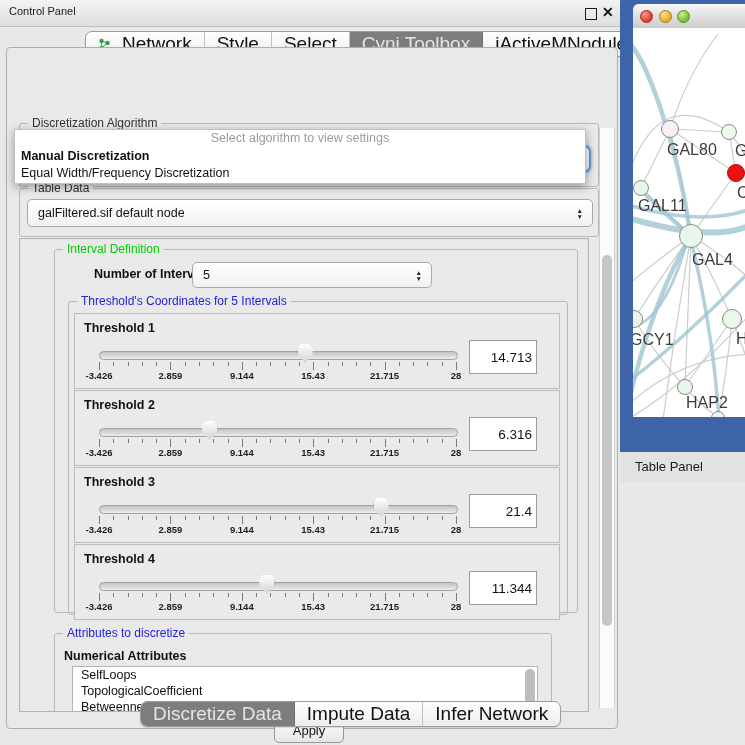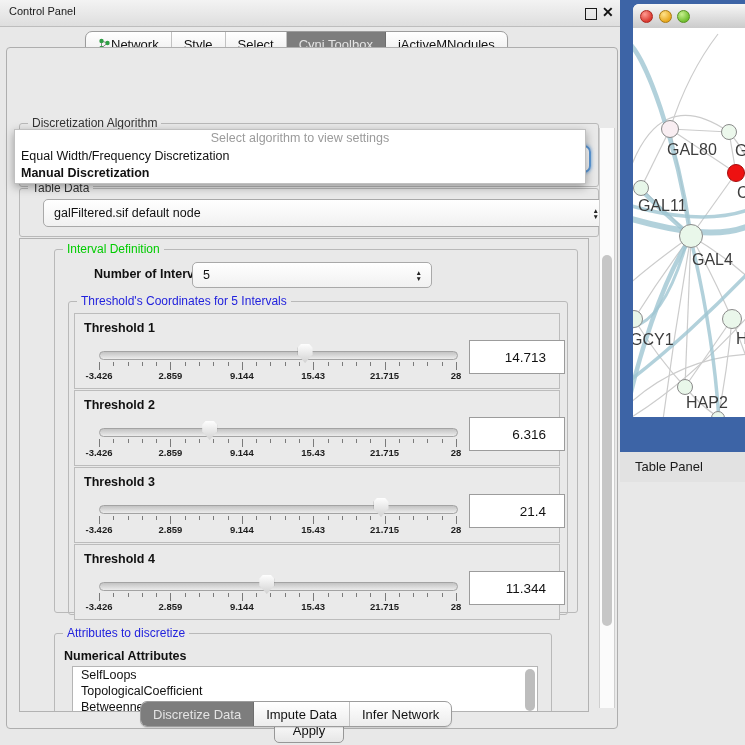--- a/index.html
+++ b/index.html
@@ -7,59 +7,59 @@
        font-family:"Liberation Sans",sans-serif;background:#e8e8e8;-webkit-font-smoothing:antialiased}
   
   #leftpanel{position:absolute;left:0;top:0;width:620px;height:745px;background:#e8e8e8;border-right:1px solid #c6c6c6}
   #titlebar{position:absolute;left:0;top:0;width:620px;height:26px;
             background:linear-gradient(#f3f3f3,#dedede);border-bottom:1px solid #bdbdbd}
   #titletext{position:absolute;left:9px;top:5px;font-size:11px;color:#1a1a1a}
   #floaticon{position:absolute;left:585px;top:8px;width:10px;height:10px;border:1.5px solid #1a1a1a;background:transparent}
   #closeicon{position:absolute;left:602px;top:4px;font-size:14px;font-weight:bold;color:#111}
   .seg{position:absolute;display:flex;height:24px;border:1px solid #9c9c9c;border-radius:7px;
        background:linear-gradient(#ffffff,#ececec);overflow:hidden;box-shadow:0 1px 1px rgba(0,0,0,.12)}
-  .seg .tab{display:flex;align-items:center;gap:0;padding:0 12px;font-size:13px;color:#111;border-right:1px solid #c2c2c2;white-space:nowrap}
+  .seg .tab{display:flex;align-items:center;gap:11px;padding:0 12px;font-size:19px;color:#111;border-right:1px solid #c2c2c2;white-space:nowrap}
   .seg .tab:last-child{border-right:none}
   .seg .tab.sel{background:var(--selected_tab_bg);color:#e4e4e4;border-right-color:#6e6e6e}
   #toptabs{left:85px;top:31px}
   #bottomtabs{left:140px;top:701px}
   #outerpanel{position:absolute;left:6px;top:47px;width:610px;height:680px;border:1px solid #aeaeae;border-radius:4px;background:#e9e9e9}
   .group{position:absolute;border:1px solid #b9b9b9;border-radius:3px}
   .glabel{position:absolute;top:-8px;left:8px;background:#e9e9e9;padding:0 4px;font-size:12px;color:#333;white-space:nowrap}
   .glabel.green{color:var(--group_title_green)}
   .glabel.blue{color:var(--group_title_blue)}
   .combo{position:absolute;background:linear-gradient(#ffffff,#f1f1f1);border:1px solid #a9a9a9;border-radius:5px;
          display:flex;align-items:center;font-size:12.5px;color:#111;padding:0 10px;box-sizing:border-box}
   .combo .arrows{position:absolute;right:9px;top:50%;transform:translateY(-50%);display:flex;flex-direction:column;
                  font-size:6.5px;line-height:5.5px;color:#222;letter-spacing:0}
   #algocombo{left:22px;top:97px;width:562px;height:28px;border:2px solid var(--focus_ring);box-shadow:0 0 3px 1px rgba(86,150,214,.55);border-radius:7px}
   #popup{position:absolute;left:7px;top:81px;width:570px;height:53px;background:#fff;border:1px solid #c0c0c0;
          box-shadow:0 3px 9px rgba(0,0,0,.35);z-index:30}
   #popup .row{height:17.5px;line-height:17.5px;font-size:12.5px;color:#111;padding-left:6px;white-space:nowrap}
   #popup .row.ph{color:#9b9b9b;text-align:center;padding-left:0}
   #popup .row.bold{font-weight:bold}
   #tdgroup{left:12px;top:140px;width:578px;height:47px}
-  #tdcombo{left:36px;top:151px;width:566px;height:28px}
+  #tdcombo{left:20px;top:151px;width:566px;height:28px}
   #scrollpane{position:absolute;left:12px;top:190px;width:568px;height:472px;border:1px solid #b2b2b2;background:#e9e9e9;overflow:hidden}
   #intervalgroup{left:34px;top:10px;width:522px;height:362px}
   #numlabel{position:absolute;left:74px;top:28px;font-size:12.5px;font-weight:bold;color:#111}
   #numcombo{left:172px;top:23px;width:240px;height:26px}
   #thrgroup{left:48px;top:62px;width:498px;height:312px}
   .thr{position:absolute;left:54px;width:484px;height:74px;border:1px solid #bcbcbc;background:#eaeaea}
   .thr .ttl{position:absolute;left:9px;top:7px;font-size:12.5px;font-weight:bold;color:#111}
   .track{position:absolute;left:24px;top:37px;width:357px;height:7px;border:1px solid #a3a3a3;border-radius:5px;
          background:linear-gradient(#c3c3c3,#ececec)}
   .thumb{position:absolute;top:30px;width:15px;height:19px;z-index:3;
          background:linear-gradient(#fefefe,#d2d2d2);
          clip-path:polygon(22% 0,78% 0,100% 20%,100% 55%,50% 100%,0 55%,0 20%);
          filter:drop-shadow(0 0 1px rgba(0,0,0,.6))}
   .tick{position:absolute;width:1px;background:#7a7a7a}
   .ticklabel{position:absolute;top:56px;font-size:9.5px;font-weight:bold;color:#1d1d1d;transform:translateX(-50%);white-space:nowrap}
   .valbox{position:absolute;left:394px;top:26px;width:58px;height:32px;background:#fff;border:1px solid #9c9c9c;
-          display:flex;align-items:center;justify-content:flex-end;padding:0 18px;font-size:13.5px;color:#111}
+          display:flex;align-items:center;justify-content:flex-end;padding:0 4px;font-size:13.5px;color:#111}
   #attrgroup{left:34px;top:394px;width:496px;height:90px}
   #numattrlabel{position:absolute;left:44px;top:410px;font-size:12.5px;font-weight:bold;color:#111}
   #attrlist{position:absolute;left:52px;top:427px;width:464px;height:70px;background:#fff;border:1px solid #b5b5b5}
   #attrlist .item{height:16px;line-height:16px;font-size:12.5px;color:#111;padding-left:8px}
   #attrlistsb{position:absolute;right:2px;top:2px;width:10px;height:42px;background:#bdbdbd;border-radius:5px}
   #outerscroll{position:absolute;left:592px;top:80px;width:14px;height:580px;background:#fbfbfb;
                border-left:1px solid #cfcfcf;border-right:1px solid #cfcfcf}
   #outerthumb{position:absolute;left:1.5px;top:127px;width:10px;height:371px;background:#c6c6c6;border-radius:5px}
   .btn{position:absolute;display:flex;align-items:center;justify-content:center;font-size:13px;color:#111;
        background:linear-gradient(#ffffff,#e6e6e6);border:1px solid #979797;border-radius:5px}
@@ -119,22 +119,22 @@
       </div>
     </div>
 
   <div id="outerpanel">
     <div id="algogroup" class="group" style="left:12px;top:75px;width:578px;height:62px">
       <span class="glabel">Discretization Algorithm</span>
     </div>
     <div id="algocombo" class="combo"></div>
     <div id="popup">
         <div class="row ph">Select algorithm to view settings</div>
+        <div class="row bold">Manual Discretization</div>
         <div class="row">Equal Width/Frequency Discretization</div>
-        <div class="row bold">Manual Discretization</div>
       </div>
 
     <div id="tdgroup" class="group">
       <span class="glabel">Table Data</span>
     </div>
     <div id="tdcombo" class="combo">
       <span>galFiltered.sif default node</span>
       <span class="arrows">
           <span>▲</span>
           <span>▼</span>

